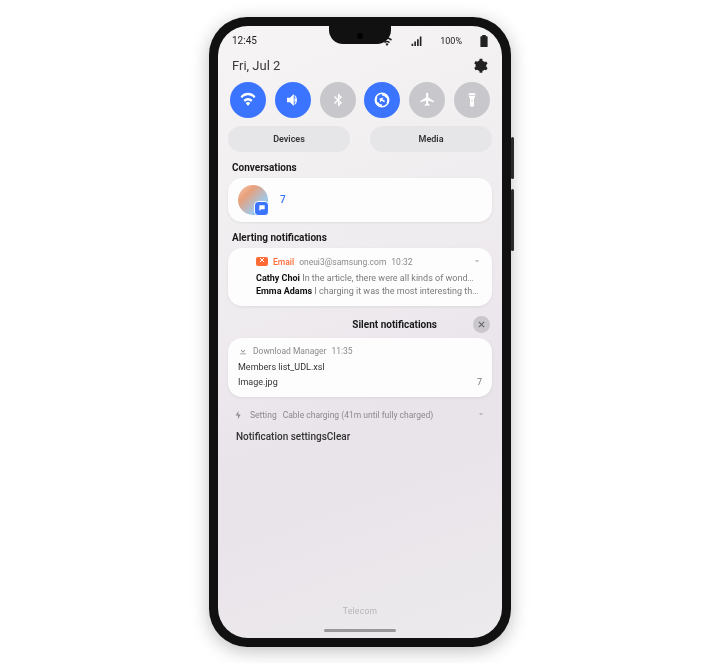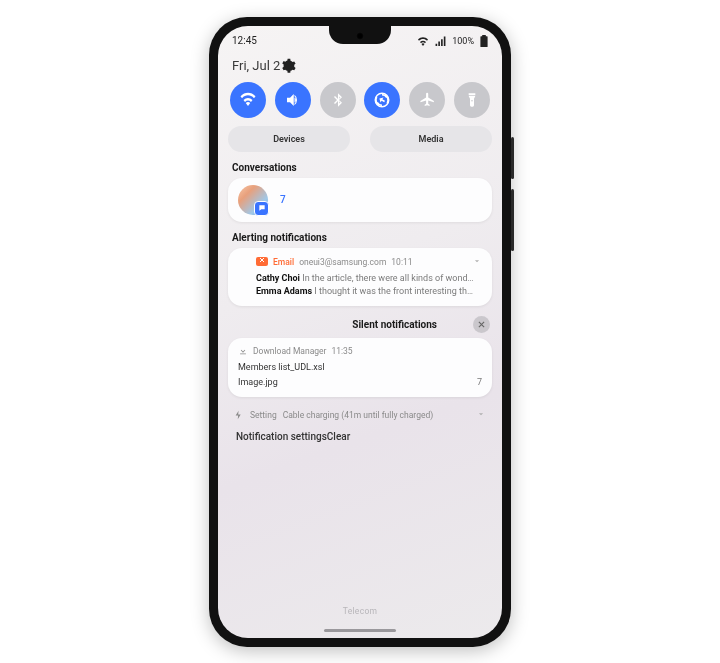--- a/index.html
+++ b/index.html
@@ -81,26 +81,26 @@
     justify-content: space-between;
     align-items: center;
     height: 18px;
     font-size: 10px;
     color: #222;
     padding: 0 4px;
   }
   .status-right {
     display: flex;
     align-items: center;
-    gap: 6px;
+    gap: 18px;
   }
   .status-right svg { display: block; }
   .date-row {
     display: flex;
-    justify-content: flex-start;
+    justify-content: space-between;
     align-items: center;
     margin: 8px 4px 8px 4px;
   }
   .date-text {
     font-size: 13px;
     color: #3a3a3a;
     font-weight: 400;
   }
   .gear svg { display: block; }
   .qs-row {
@@ -417,36 +417,36 @@
           </div>
           <div class="conv-badge">7</div>
         </div>
 
         <div class="section-title">Alerting notifications</div>
         <div class="card alert-card">
           <div class="alert-head">
             <span class="email-icon"></span>
             <span class="alert-app">Email</span>
             <span class="alert-sub">oneui3@samsung.com</span>
-            <span class="alert-time">10:11</span>
+            <span class="alert-time">10:32</span>
             <span class="alert-chev">
               <svg width="10" height="10" viewBox="0 0 24 24">
                   <path fill="currentColor" d="M7 10l5 5 5-5z"></path>
                 </svg>
             </span>
           </div>
           <div class="alert-line">
             <b>Cathy Choi</b>
             <span> </span>
             <span>In the article, there were all kinds of wond…</span>
           </div>
           <div class="alert-line">
             <b>Emma Adams</b>
             <span> </span>
-            <span>I thought it was the front interesting th…</span>
+            <span>I charging it was the most interesting th…</span>
           </div>
         </div>
 
         <div class="section-title-row">
           <span class="section-title" style="margin:0">Silent notifications</span>
           <span class="close-circle">
             <svg width="9" height="9" viewBox="0 0 24 24">
                 <path stroke="currentColor" stroke-width="3" fill="none" d="M5 5l14 14M19 5L5 19"></path>
               </svg>
           </span>

